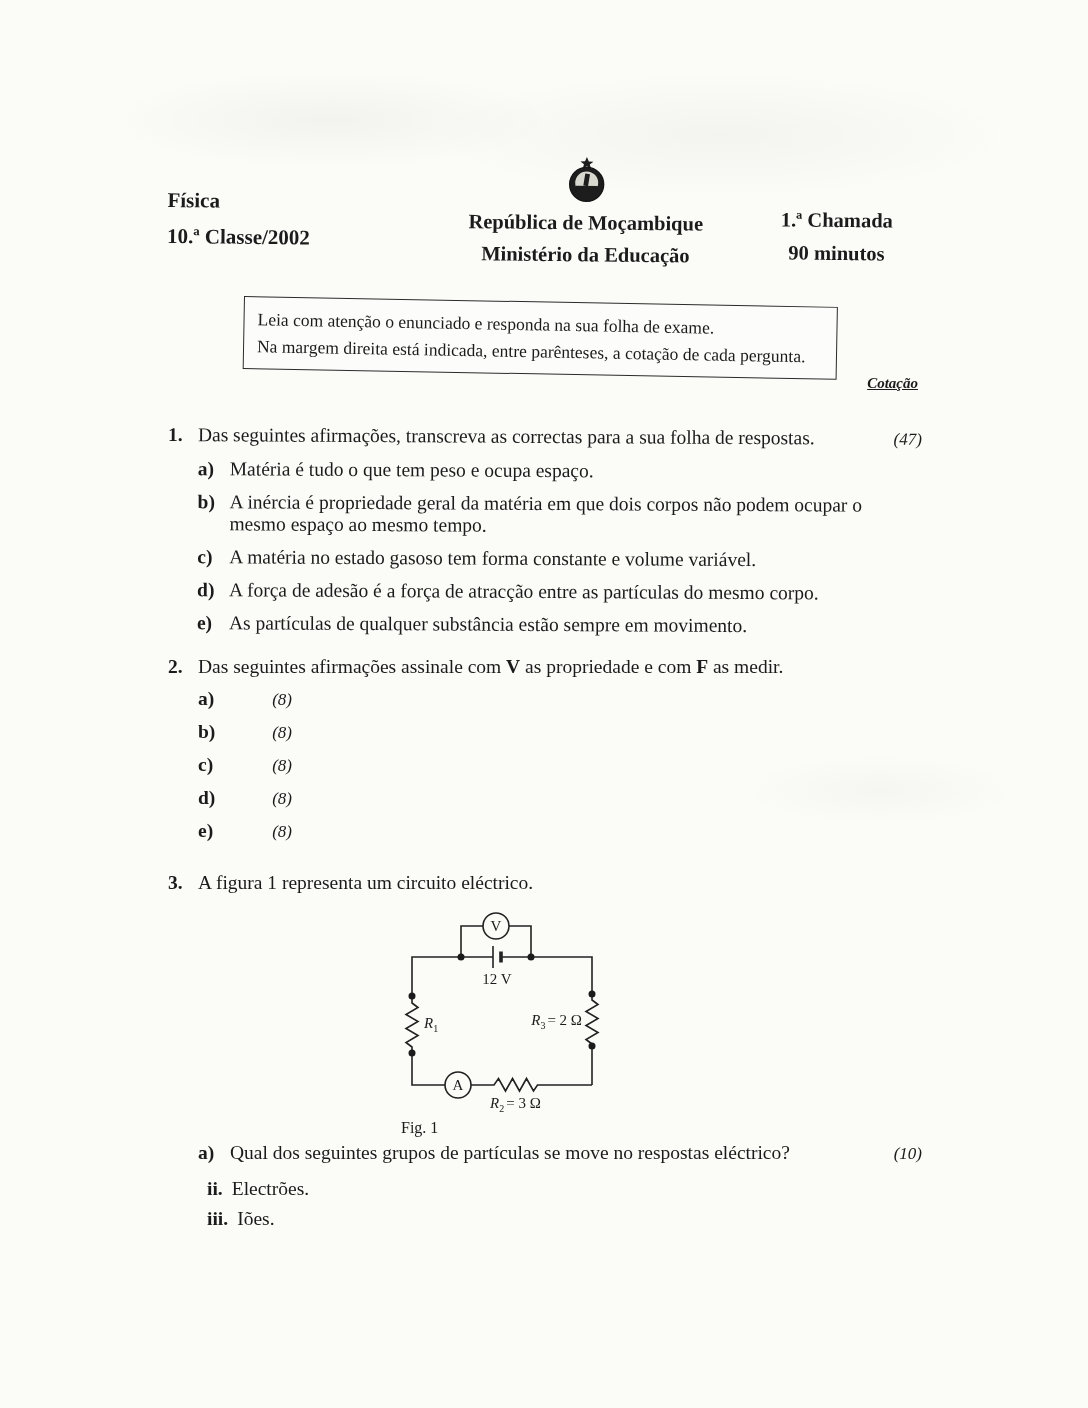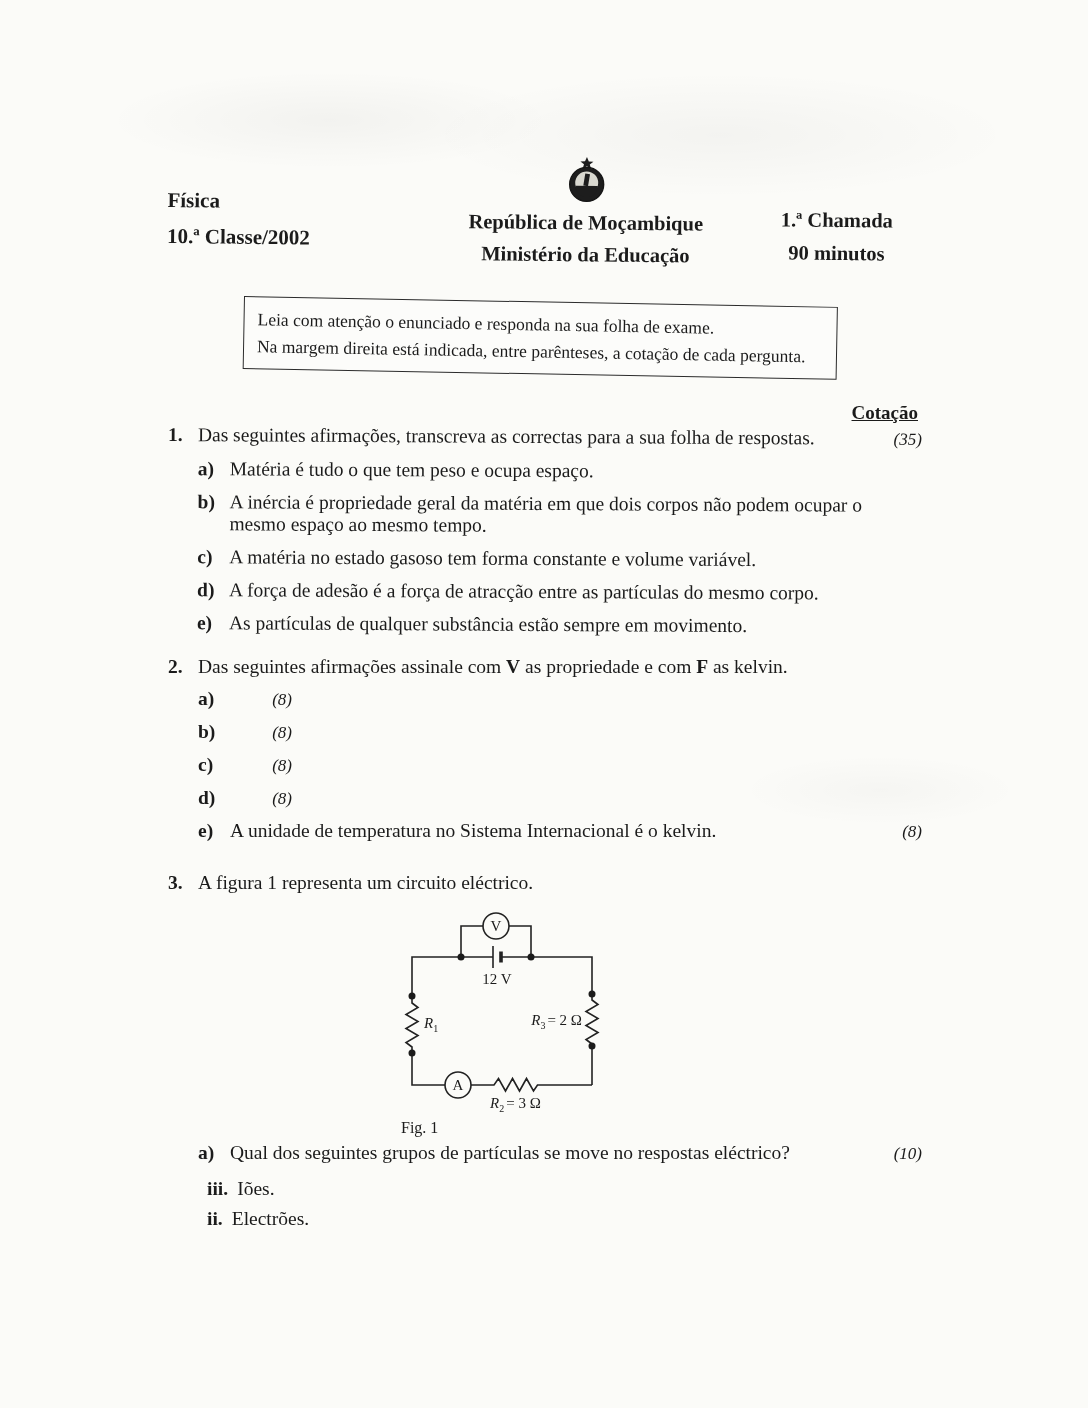--- a/index.html
+++ b/index.html
@@ -29,21 +29,21 @@
   .duration{font-weight:bold;font-size:20.5px;margin-top:10px;}
   
   .notice{
     position:absolute;top:296px;left:244px;width:566px;
     border:1.6px solid #2b2b2b;padding:9px 13px;
     font-size:17.5px;line-height:1.52;
     transform:rotate(1.05deg);transform-origin:0 0;
     background:rgba(255,255,255,0.25);
   }
   
-  .cotacao{position:absolute;top:402px;right:170px;font-weight:bold;text-decoration:underline;font-size:19px;}
+  .cotacao{position:absolute;top:375px;right:170px;font-weight:bold;font-style:italic;text-decoration:underline;font-size:15px;}
   
   .q{position:absolute;left:168px;width:754px;font-size:19.5px;line-height:22px;}
   .q1{top:424px;transform:rotate(0.3deg);transform-origin:0 0;}
   .q2{top:656px;}
   .q3{top:872px;}
   .q3a{top:1142px;}
   .row{display:flex;align-items:baseline;}
   .qnum{width:30px;font-weight:bold;flex:none;}
   .qtext{flex:1;padding-right:6px;}
   .qpts{width:62px;text-align:right;font-style:italic;font-size:17px;flex:none;}
@@ -96,21 +96,21 @@
     <div>Leia com atenção o enunciado e responda na sua folha de exame.</div>
     <div>Na margem direita está indicada, entre parênteses, a cotação de cada pergunta.</div>
   </div>
 
   <div class="cotacao">Cotação</div>
 
   <div class="q q1">
     <div class="row">
       <span class="qnum">1.</span>
       <span class="qtext">Das seguintes afirmações, transcreva as correctas para a sua folha de respostas.</span>
-      <span class="qpts">(35)</span>
+      <span class="qpts">(47)</span>
     </div>
     <div class="item">
       <span class="ilabel">a)</span>
       <span class="itext">Matéria é tudo o que tem peso e ocupa espaço.</span>
     </div>
     <div class="item">
       <span class="ilabel">b)</span>
       <span class="itext">A inércia é propriedade geral da matéria em que dois corpos não podem ocupar o mesmo espaço ao mesmo tempo.</span>
     </div>
     <div class="item">
@@ -123,42 +123,41 @@
     </div>
     <div class="item">
       <span class="ilabel">e)</span>
       <span class="itext">As partículas de qualquer substância estão sempre em movimento.</span>
     </div>
   </div>
 
   <div class="q q2">
     <div class="row">
       <span class="qnum">2.</span>
-      <span class="qtext"><span>Das seguintes afirmações assinale com </span><b>V</b><span> as propriedade e com </span><b>F</b><span> as kelvin.</span></span>
+      <span class="qtext"><span>Das seguintes afirmações assinale com </span><b>V</b><span> as propriedade e com </span><b>F</b><span> as medir.</span></span>
       <span class="qpts"></span>
     </div>
     <div class="item">
       <span class="ilabel">a)</span>
       <span class="qpts">(8)</span>
     </div>
     <div class="item">
       <span class="ilabel">b)</span>
       <span class="qpts">(8)</span>
     </div>
     <div class="item">
       <span class="ilabel">c)</span>
       <span class="qpts">(8)</span>
     </div>
     <div class="item">
       <span class="ilabel">d)</span>
       <span class="qpts">(8)</span>
     </div>
     <div class="item">
       <span class="ilabel">e)</span>
-      <span class="itext">A unidade de temperatura no Sistema Internacional é o kelvin.</span>
       <span class="qpts">(8)</span>
     </div>
   </div>
 
   <div class="q q3">
     <div class="row">
       <span class="qnum">3.</span>
       <span class="qtext">A figura 1 representa um circuito eléctrico.</span>
     </div>
   </div>
@@ -196,18 +195,18 @@
     </svg>
   </div>
 
   <div class="q q3a">
     <div class="item" style="margin-top:0;">
       <span class="ilabel">a)</span>
       <span class="itext">Qual dos seguintes grupos de partículas se move no respostas eléctrico?</span>
       <span class="qpts">(10)</span>
     </div>
     <div class="opts">
+      <div class="opt"><span class="olabel">ii.</span><span>Electrões.</span></div>
       <div class="opt"><span class="olabel">iii.</span><span>Iões.</span></div>
-      <div class="opt"><span class="olabel">ii.</span><span>Electrões.</span></div>
     </div>
   </div>
 
 </div>
 
 </body></html>

